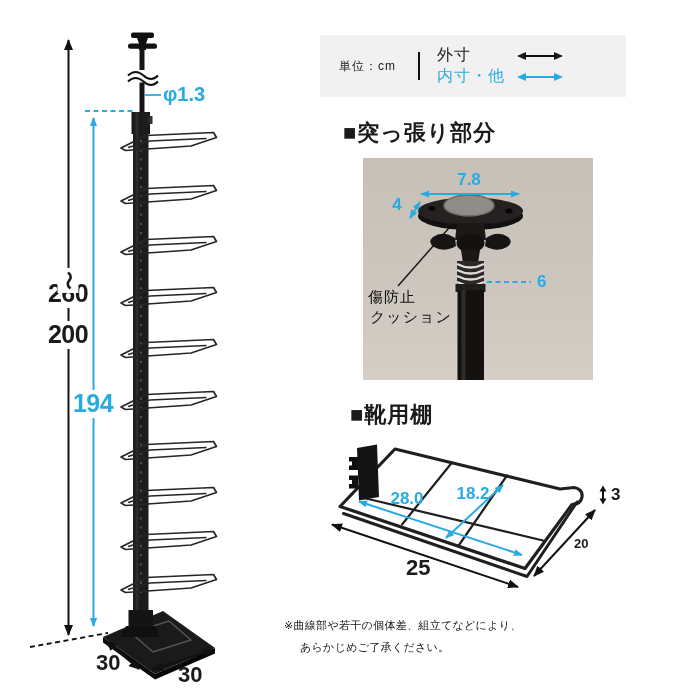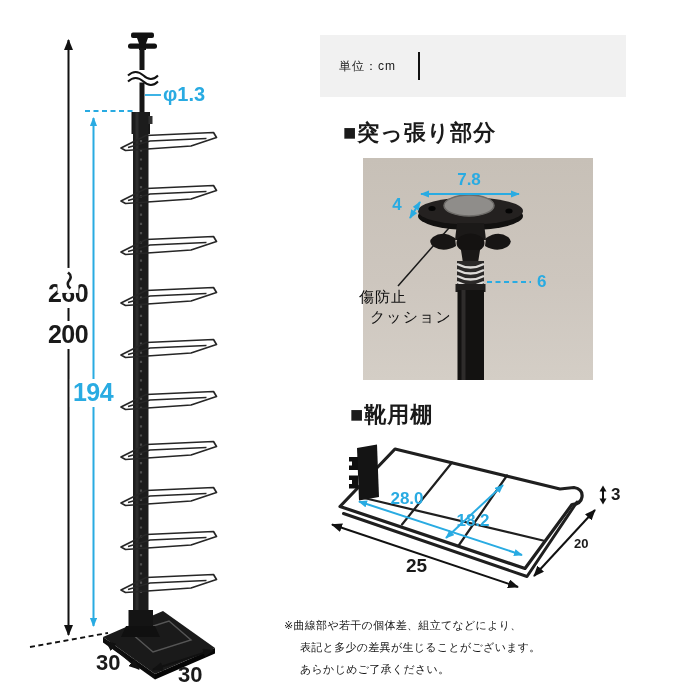--- a/index.html
+++ b/index.html
@@ -180,43 +180,60 @@
         <line x1="603" y1="490" x2="603" y2="500" stroke="#111" stroke-width="2"></line>
         <polygon points="599.5,491.5 606.5,491.5 603,485.5" fill="#111"></polygon>
         <polygon points="599.5,498.5 606.5,498.5 603,504.5" fill="#111"></polygon>
       </g>
     </g>
   </svg>
 
   <div id="legend">
     <span class="unit">単位：cm</span>
     <span class="divider"></span>
+    <div>
+      <div class="legrow">
+        <span class="t">外寸</span>
+        <svg width="46" height="10">
+          <polygon points="0,5 9,1 9,9" fill="#111"></polygon>
+            <rect x="7" y="4" width="32" height="2" fill="#111"></rect>
+            <polygon points="46,5 37,1 37,9" fill="#111"></polygon>
+        </svg>
+      </div>
+      <div class="legrow">
+        <span class="t blue">内寸・他</span>
+        <svg width="46" height="10">
+          <polygon points="0,5 9,1 9,9" fill="#29abe2"></polygon>
+            <rect x="7" y="4" width="32" height="2" fill="#29abe2"></rect>
+            <polygon points="46,5 37,1 37,9" fill="#29abe2"></polygon>
+        </svg>
+      </div>
+    </div>
   </div>
 
   <span class="lbl dim blue" style="left:163px;top:83px;font-size:20px;">φ1.3</span>
   <span class="lbl dim big ctr onln" style="left:68px;top:245px;">260</span>
   <span class="lbl dim tilde onln" style="left:68px;top:270px;">〜</span>
   <span class="lbl dim big ctr onln" style="left:68px;top:286px;">200</span>
-  <span class="lbl dim big ctr onln blue" style="left:93px;top:344px;">194</span>
+  <span class="lbl dim big ctr onln blue" style="left:93px;top:355px;">194</span>
   <span class="lbl dim" style="left:96px;top:651px;font-size:22px;">30</span>
   <span class="lbl dim" style="left:178px;top:663px;font-size:22px;">30</span>
 
   <span class="lbl sec-title" style="left:343px;top:121px;">■突っ張り部分</span>
   <span class="lbl dim blue ctr" style="left:469px;top:171px;font-size:17px;">7.8</span>
   <span class="lbl dim blue ctr" style="left:397px;top:196px;font-size:17px;">4</span>
   <span class="lbl dim blue" style="left:537px;top:273px;font-size:17px;">6</span>
-  <span class="lbl small-jp" style="left:359px;top:289px;text-align:center;">傷防止</span>
+  <span class="lbl small-jp" style="left:368px;top:289px;text-align:center;">傷防止</span>
   <span class="lbl small-jp" style="left:370px;top:309px;">クッション</span>
 
   <span class="lbl sec-title" style="left:350px;top:403px;">■靴用棚</span>
   <span class="lbl dim blue ctr" style="left:407px;top:490px;font-size:17px;">28.0</span>
-  <span class="lbl dim blue ctr" style="left:473px;top:485px;font-size:17px;margin-top:27px;">18.2</span>
+  <span class="lbl dim blue ctr" style="left:473px;top:485px;font-size:17px;">18.2</span>
   <span class="lbl dim" style="left:611px;top:486px;font-size:17px;">3</span>
   <span class="lbl dim" style="left:574px;top:537px;font-size:13px;">20</span>
-  <span class="lbl dim" style="left:406px;top:556px;font-size:19px;">25</span>
+  <span class="lbl dim" style="left:406px;top:556px;font-size:22px;">25</span>
 
   <div id="note">
     <div>※曲線部や若干の個体差、組立てなどにより、</div>
-    <div class="ind">表記と多少の差異が生じることがございます。</div>
     <div class="ind">あらかじめご了承ください。</div>
   </div>
 
 </div>
 
 </body></html>

